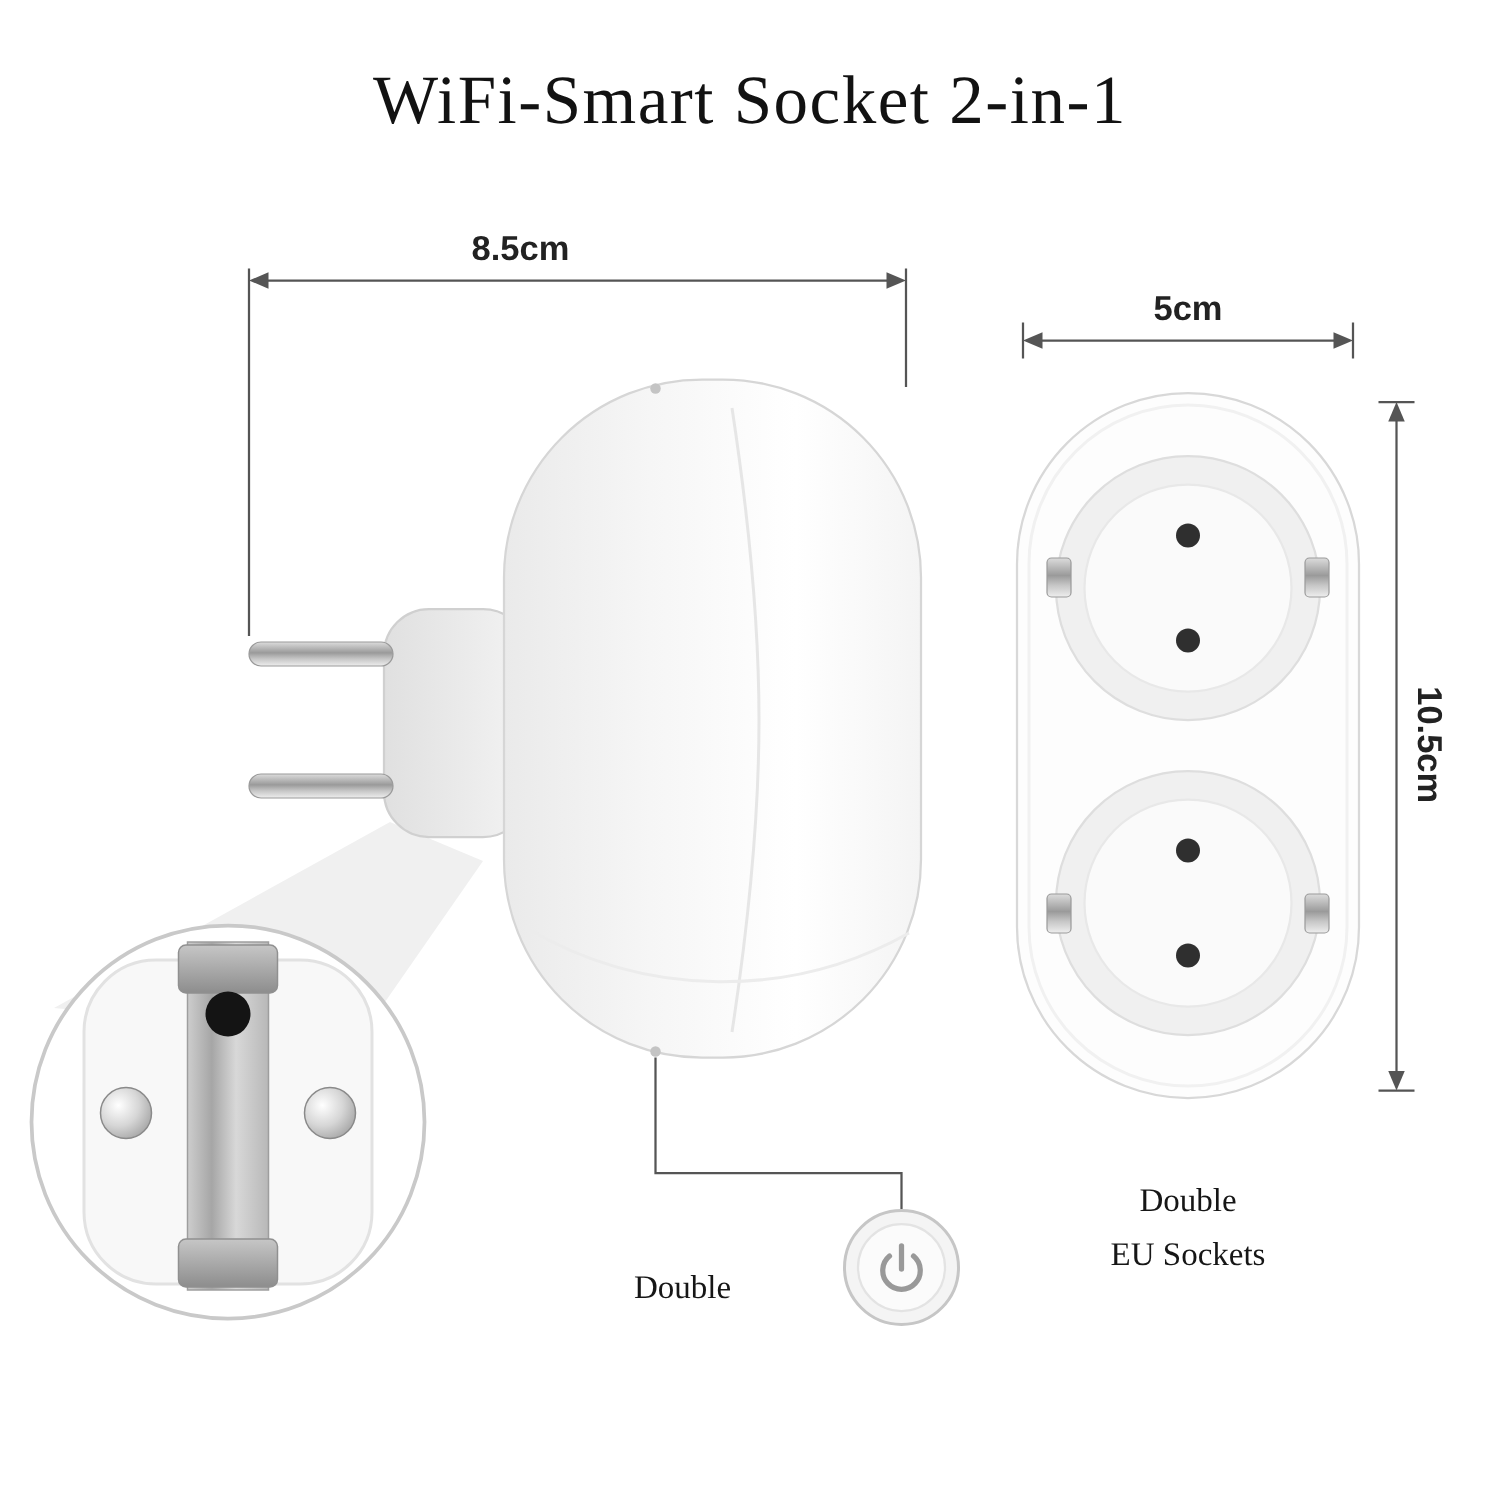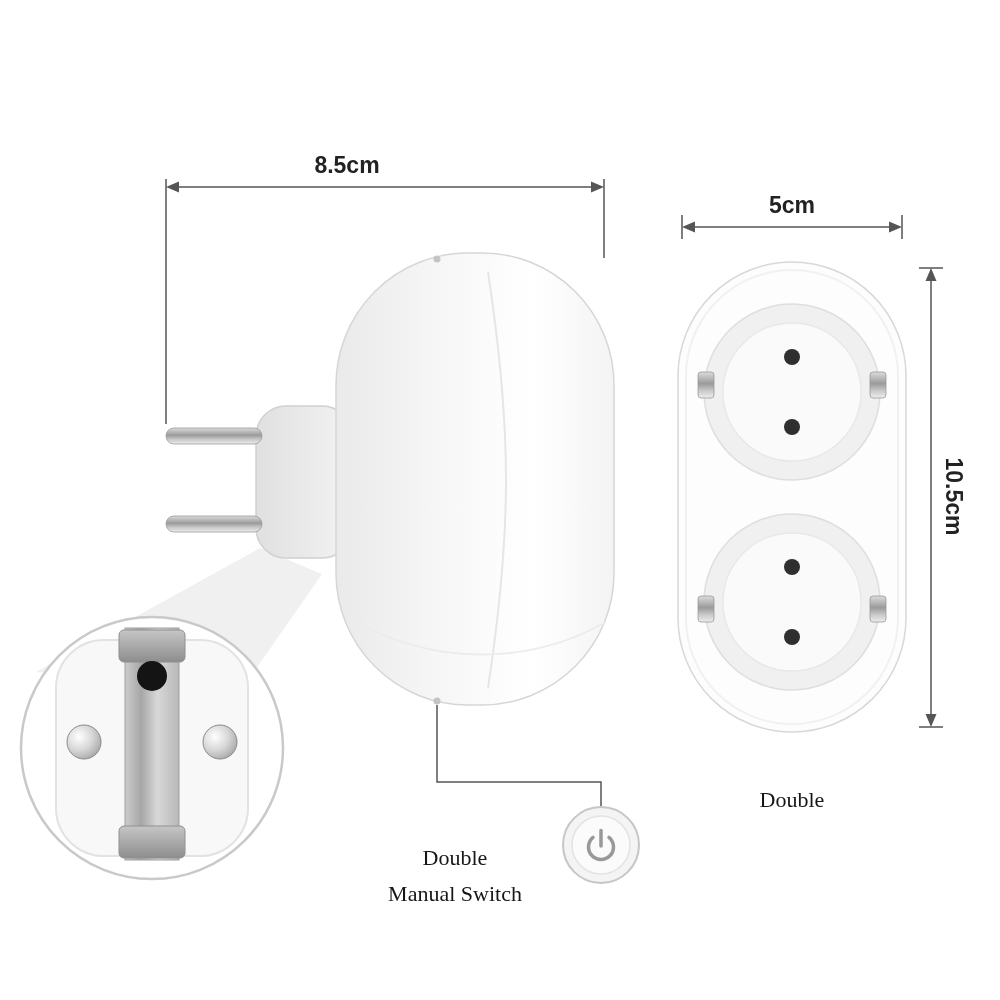--- a/index.html
+++ b/index.html
@@ -23,20 +23,21 @@
     position:absolute;text-align:center;font-size:22px;line-height:36px;color:#161616;
   }
   .caption-switch{left:315px;top:840px;width:280px;}
   .caption-sockets{left:652px;top:782px;width:280px;}
 </style>
 </head>
 <body>
 
 <div class="canvas">
 
+  <div class="title">WiFi-Smart Socket 2-in-1</div>
 
   <svg class="stage-svg" width="1000" height="1000" viewBox="0 0 1000 1000">
     <defs>
       <linearGradient id="bodyGrad" x1="0" y1="0" x2="1" y2="0">
         <stop offset="0%" stop-color="#eaeaea"></stop>
         <stop offset="35%" stop-color="#f6f6f6"></stop>
         <stop offset="70%" stop-color="#ffffff"></stop>
         <stop offset="100%" stop-color="#f4f4f4"></stop>
       </linearGradient>
       <linearGradient id="plugGrad" x1="0" y1="0" x2="1" y2="0">
@@ -151,19 +152,19 @@
       <line x1="601" y1="830.5" x2="601" y2="846" stroke="#999999" stroke-width="3.5" stroke-linecap="round"></line>
     </g>
   </svg>
 
   <div class="dim dim-side-width">8.5cm</div>
   <div class="dim dim-front-width">5cm</div>
   <div class="dim dim-front-height">10.5cm</div>
 
   <div class="caption caption-switch">
     <div>Double</div>
-    <div>Manual Switch</div>
   </div>
   <div class="caption caption-sockets">
     <div>Double</div>
+    <div>EU Sockets</div>
   </div>
 
 </div>
 
 </body></html>

